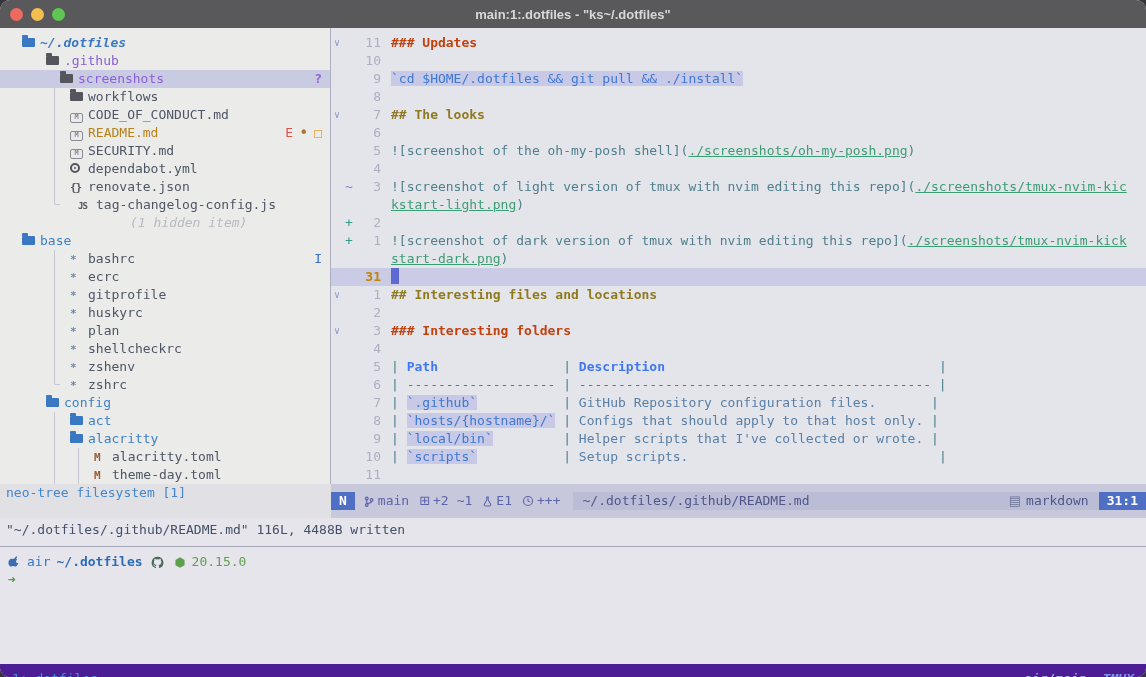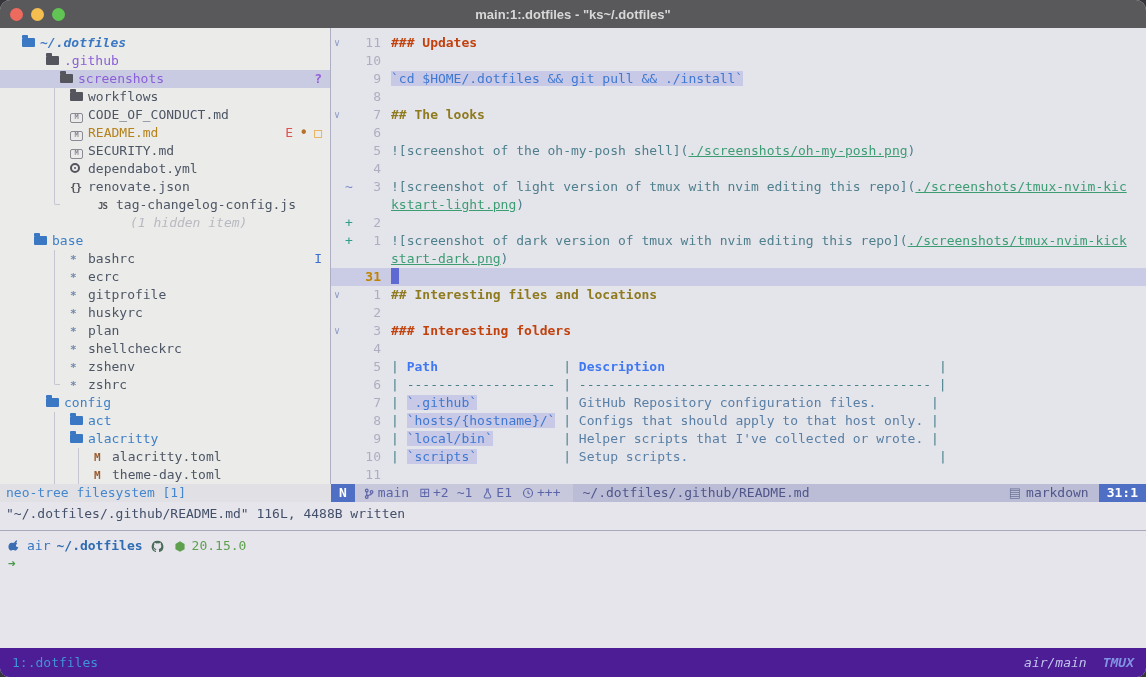--- a/index.html
+++ b/index.html
@@ -64,21 +64,21 @@
   .cursorblk{display:inline-block;width:8px;height:16px;background:#5E6AD2;vertical-align:-3px;}
   .sg-h1g{color:#c2410c;font-weight:bold;text-align:right;}
   .sg-h1y{color:#8F7A1E;font-weight:bold;}
   .sg-body{color:#4E7F8C;}
   .sg-link{color:#3C9D73;text-decoration:underline;}
   .sg-code{color:#3E78D2;background:#C7C9E6;}
   .sg-pipe,.sg-sep{color:#48808C;}
   .sg-th{color:#4078F2;font-weight:bold;}
   .sg-cell{color:#587FA5;}
   
-  .statusrow{height:18px;display:flex;}
+  .statusrow{height:34px;display:flex;}
   .winbar-left{width:331px;background:#E0E0E5;color:#4587CE;line-height:18px;padding-left:6px;}
   .lualine{flex:1;background:#C7C8DC;display:flex;align-items:center;color:#5C64A8;line-height:18px;}
   .mode-badge,.pos-badge{background:#4F6FC5;color:#FFFFFF;font-weight:bold;padding:0 8px;height:18px;display:inline-block;}
   .sl-ic{display:inline-flex;align-items:center;margin:0 3px 0 8px;color:#5C64A8;}
   .sl-ic svg{display:block;}
   .sl-txt{margin-right:2px;}
   .sl-path{background:#BBBDD6;color:#51568A;height:18px;flex:1;margin-left:10px;padding-left:10px;display:flex;align-items:center;}
   .sl-ft{background:#BBBDD6;height:18px;display:flex;align-items:center;color:#50558A;padding-right:10px;}
   .sl-ft .mk{font-family:"DejaVu Sans",sans-serif;color:#6E7396;margin-right:5px;}
   .uni{font-family:"DejaVu Sans",sans-serif;}
@@ -119,23 +119,23 @@
       <div class="guide" style="left:78px;top:420px;height:36px;"></div>
     <div class="trow" style="padding-left: 22px;"><span class="ticon"><span class="folder f-blue"></span></span><span class="tlabel lab-root">~/.dotfiles</span></div>
         <div class="trow" style="padding-left: 46px;"><span class="ticon"><span class="folder f-dark"></span></span><span class="tlabel lab-purple">.github</span></div>
         <div class="trow sel" style="padding-left: 60px;"><span class="ticon"><span class="folder f-dark"></span></span><span class="tlabel lab-purple">screenshots</span><span class="tbadges"><span class="bdg-purple">?</span></span></div>
         <div class="trow" style="padding-left: 70px;"><span class="ticon"><span class="folder f-dark"></span></span><span class="tlabel lab-file">workflows</span></div>
         <div class="trow" style="padding-left: 70px;"><span class="ticon"><span class="mdbox">M</span></span><span class="tlabel lab-file">CODE_OF_CONDUCT.md</span></div>
         <div class="trow" style="padding-left: 70px;"><span class="ticon"><span class="mdbox">M</span></span><span class="tlabel lab-orange">README.md</span><span class="tbadges"><span class="bdg-red">E</span><span class="bdg-dot">•</span><span class="bdg-sq">□</span></span></div>
         <div class="trow" style="padding-left: 70px;"><span class="ticon"><span class="mdbox">M</span></span><span class="tlabel lab-file">SECURITY.md</span></div>
         <div class="trow" style="padding-left: 70px;"><span class="ticon"><span class="gearc"></span></span><span class="tlabel lab-file">dependabot.yml</span></div>
         <div class="trow" style="padding-left: 70px;"><span class="ticon"><span class="tico-json">{}</span></span><span class="tlabel lab-file">renovate.json</span></div>
-        <div class="trow" style="padding-left: 98px;"><span class="ticon"><span class="tico-js">JS</span></span><span class="tlabel lab-file">tag-changelog-config.js</span></div>
+        <div class="trow" style="padding-left: 78px;"><span class="ticon"><span class="tico-js">JS</span></span><span class="tlabel lab-file">tag-changelog-config.js</span></div>
         <div class="trow" style="padding-left: 112px;"><span class="ticon"></span><span class="tlabel lab-hidden">(1 hidden item)</span></div>
-        <div class="trow" style="padding-left: 34px;"><span class="ticon"><span class="folder f-blue"></span></span><span class="tlabel lab-blue">base</span></div>
+        <div class="trow" style="padding-left: 22px;"><span class="ticon"><span class="folder f-blue"></span></span><span class="tlabel lab-blue">base</span></div>
         <div class="trow" style="padding-left: 70px;"><span class="ticon"><span class="tico-txt">*</span></span><span class="tlabel lab-file">bashrc</span><span class="tbadges"><span class="bdg-blue">I</span></span></div>
         <div class="trow" style="padding-left: 70px;"><span class="ticon"><span class="tico-txt">*</span></span><span class="tlabel lab-file">ecrc</span></div>
         <div class="trow" style="padding-left: 70px;"><span class="ticon"><span class="tico-txt">*</span></span><span class="tlabel lab-file">gitprofile</span></div>
         <div class="trow" style="padding-left: 70px;"><span class="ticon"><span class="tico-txt">*</span></span><span class="tlabel lab-file">huskyrc</span></div>
         <div class="trow" style="padding-left: 70px;"><span class="ticon"><span class="tico-txt">*</span></span><span class="tlabel lab-file">plan</span></div>
         <div class="trow" style="padding-left: 70px;"><span class="ticon"><span class="tico-txt">*</span></span><span class="tlabel lab-file">shellcheckrc</span></div>
         <div class="trow" style="padding-left: 70px;"><span class="ticon"><span class="tico-txt">*</span></span><span class="tlabel lab-file">zshenv</span></div>
         <div class="trow" style="padding-left: 70px;"><span class="ticon"><span class="tico-txt">*</span></span><span class="tlabel lab-file">zshrc</span></div>
         <div class="trow" style="padding-left: 46px;"><span class="ticon"><span class="folder f-blue"></span></span><span class="tlabel lab-blue">config</span></div>
         <div class="trow" style="padding-left: 70px;"><span class="ticon"><span class="folder f-blue"></span></span><span class="tlabel lab-blue">act</span></div>

